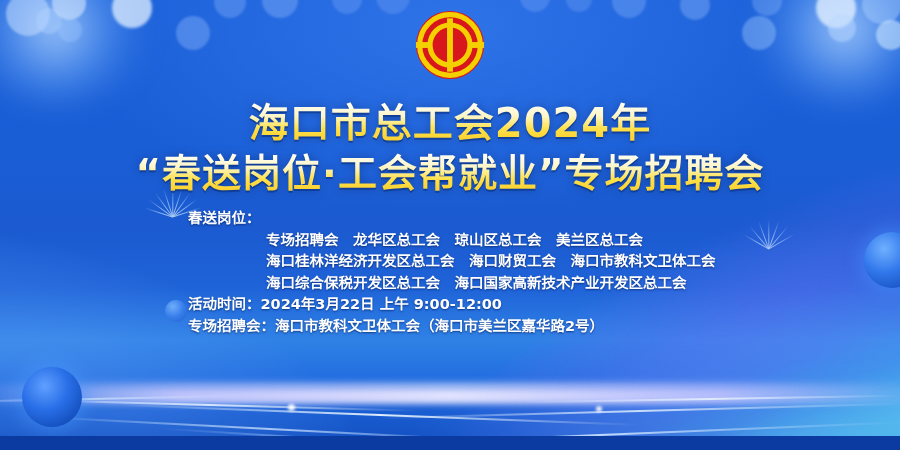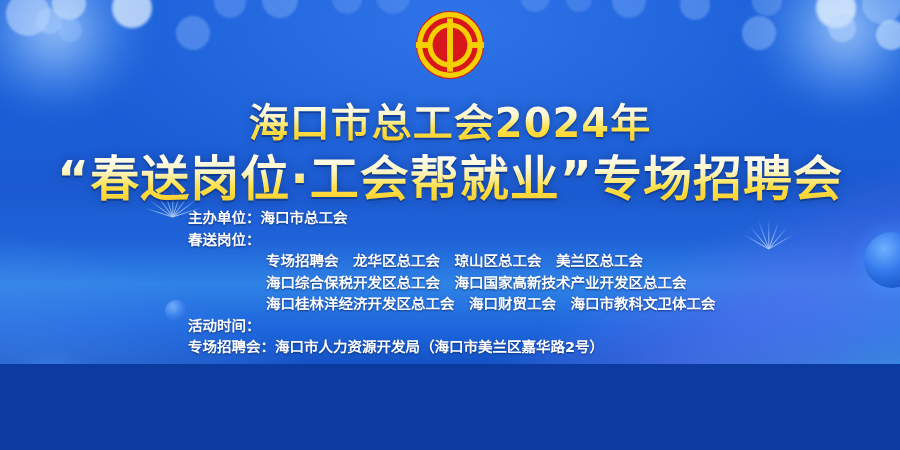--- a/index.html
+++ b/index.html
@@ -1,21 +1,21 @@
 <!DOCTYPE html>
 <html lang="zh-CN"><head>
 <meta charset="utf-8">
 <title>海口市总工会2024年春送岗位专场招聘会</title>
 <style>
   html,body{margin:0;padding:0;background:#0b3aa0;}
   body{font-family:"DejaVu Sans","Liberation Sans",sans-serif;}
 
   #poster{
     position:relative;
-    width:900px;height:364px;
+    width:900px;height:436px;
     overflow:hidden;
     background:
       radial-gradient(ellipse 620px 300px at 50% 6%, #2f73e8 0%, rgba(47,115,232,0) 62%),
       linear-gradient(180deg,#1a5fd8 0%, #1a5ed6 34%, #1b5ad0 52%, #1f63d8 66%, #2f82e6 78%, #1d66dd 90%, #1452c4 100%);
     text-decoration: underline;
   }
 
   
   .layer{position:absolute;inset:0;pointer-events:none;}
 
@@ -66,21 +66,21 @@
     font-weight:bold;
     letter-spacing:1px;
     line-height:1.18;
     background:linear-gradient(180deg,#ffffff 0%,#fdf6c8 34%,#ffe047 62%,#f9c822 100%);
     -webkit-background-clip:text;background-clip:text;
     color:transparent;-webkit-text-fill-color:transparent;
     filter:drop-shadow(0 2px 0 rgba(10,45,120,.55)) drop-shadow(0 0 5px rgba(8,40,110,.45));
     white-space:nowrap;
   }
   .title-1{font-size:40px;}
-  .title-2{font-size:49px;margin-top:4px;}
+  .title-2{font-size:39px;margin-top:4px;}
 
   
   .info{
     position:absolute;left:188px;top:208px;
     color:#ffffff;
     font-size:14.5px;
     font-weight:bold;
     line-height:21.5px;
     text-shadow:0 1px 2px rgba(5,35,100,.75);
     white-space:nowrap;
@@ -183,37 +183,34 @@
     </svg>
   </div>
 
   <div class="titles">
     <div class="title-line title-1">海口市总工会2024年</div>
     <div class="title-line title-2">“春送岗位·工会帮就业”专场招聘会</div>
   </div>
 
   <div class="info">
     <div class="info-row">
-      <span class="info-label">主办单位：</span>
-      <span class="info-value">海口市总工会</span>
-    </div>
-    <div class="info-row">
       <span class="info-label">春送岗位：</span>
     </div>
     <div class="info-row indented">
       <span class="info-value">专场招聘会　龙华区总工会　琼山区总工会　美兰区总工会</span>
     </div>
     <div class="info-row indented">
+      <span class="info-value">海口桂林洋经济开发区总工会　海口财贸工会　海口市教科文卫体工会</span>
+    </div>
+    <div class="info-row indented">
       <span class="info-value">海口综合保税开发区总工会　海口国家高新技术产业开发区总工会</span>
-    </div>
-    <div class="info-row indented">
-      <span class="info-value">海口桂林洋经济开发区总工会　海口财贸工会　海口市教科文卫体工会</span>
     </div>
     <div class="info-row">
       <span class="info-label">活动时间：</span>
+      <span class="info-value">2024年3月22日 上午 9:00-12:00</span>
     </div>
     <div class="info-row">
       <span class="info-label">专场招聘会：</span>
-      <span class="info-value">海口市人力资源开发局（海口市美兰区嘉华路2号）</span>
+      <span class="info-value">海口市教科文卫体工会（海口市美兰区嘉华路2号）</span>
     </div>
   </div>
 
 </div>
 
 </body></html>

